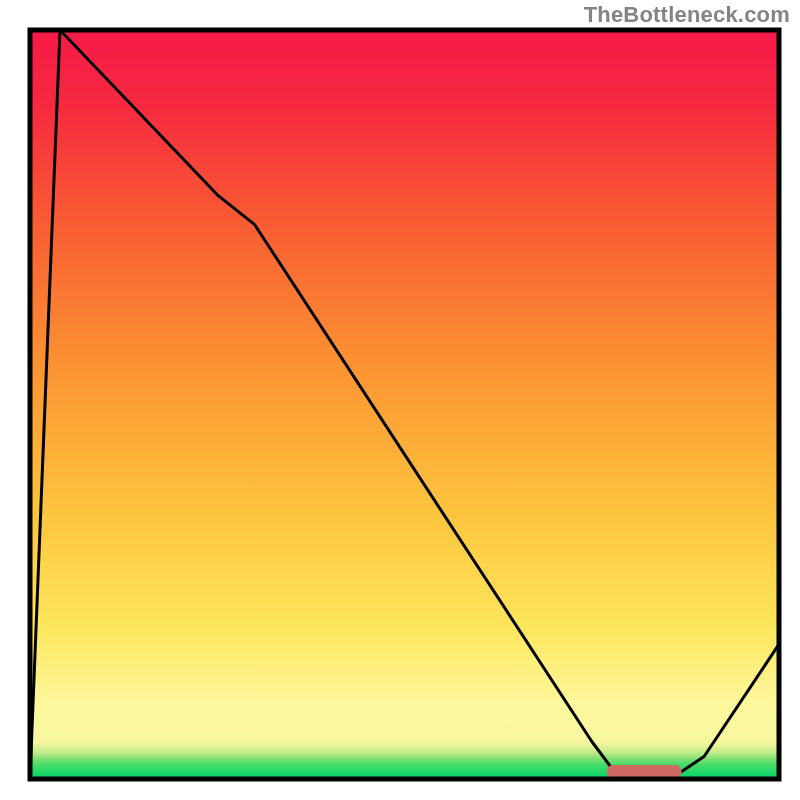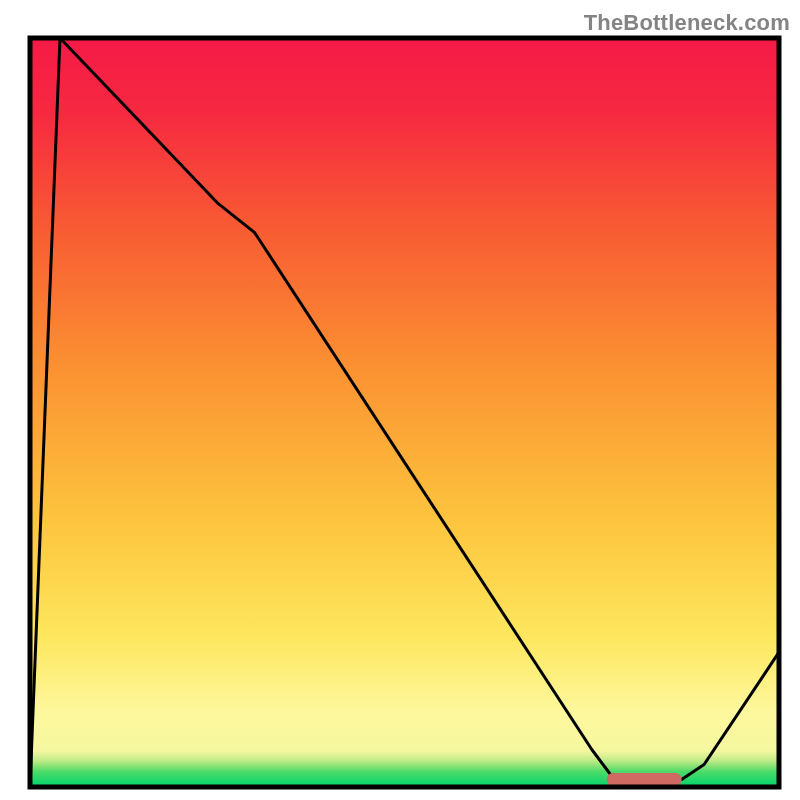--- a/index.html
+++ b/index.html
@@ -8,21 +8,20 @@
     width: 800px;
     height: 800px;
     overflow: hidden;
     background: #ffffff;
     font-family: Arial, Helvetica, sans-serif;
   }
   #container {
     position: relative;
     width: 800px;
     height: 685px;
-    margin-top: 8px;
   }
   svg {
     display: block;
   }
   #attribution {
     position: absolute;
     top: 2px;
     right: 10px;
     font-size: 22px;
     font-weight: bold;

